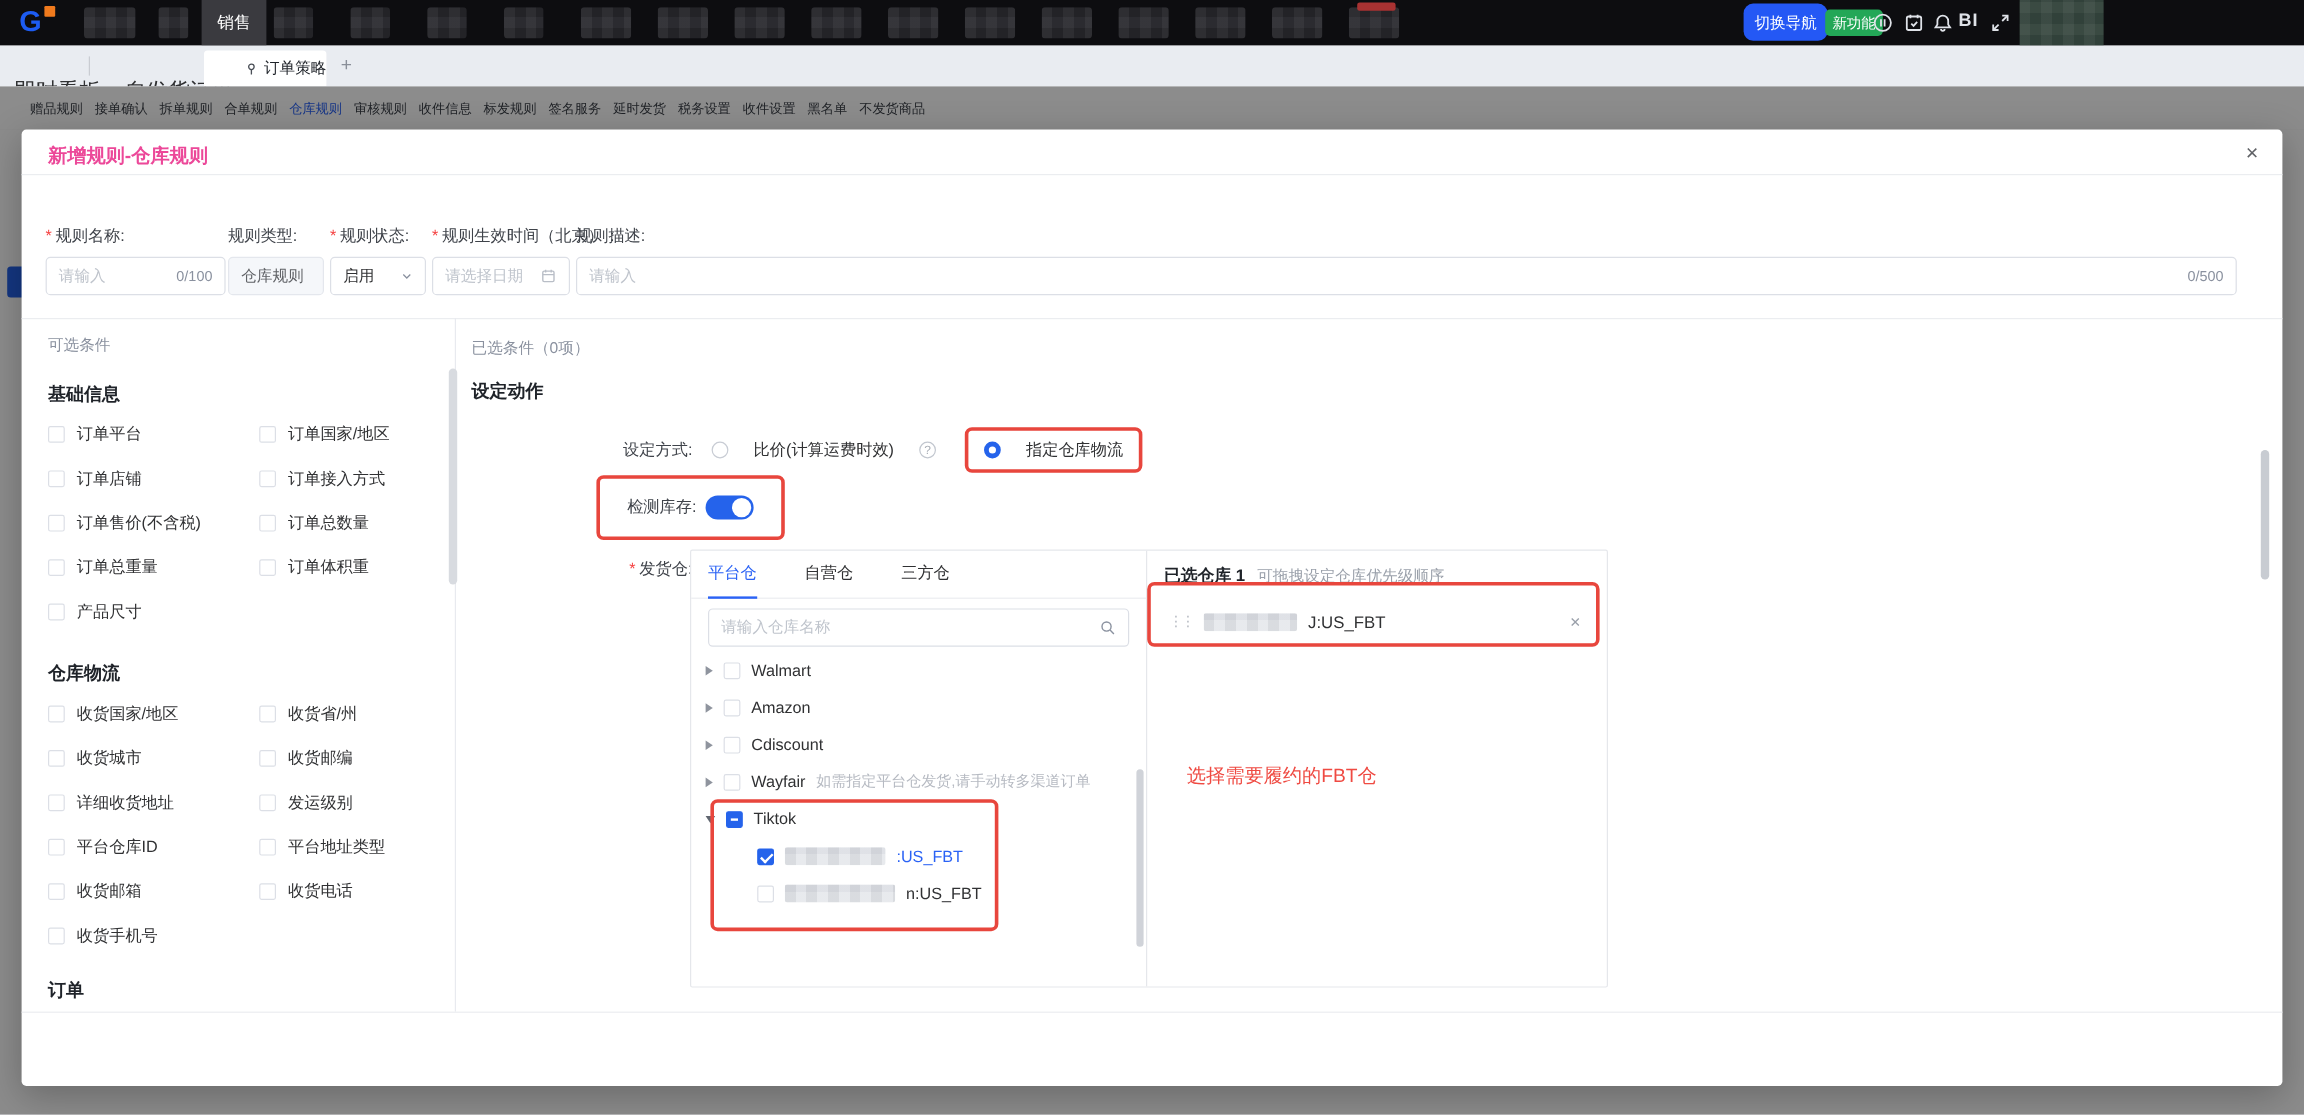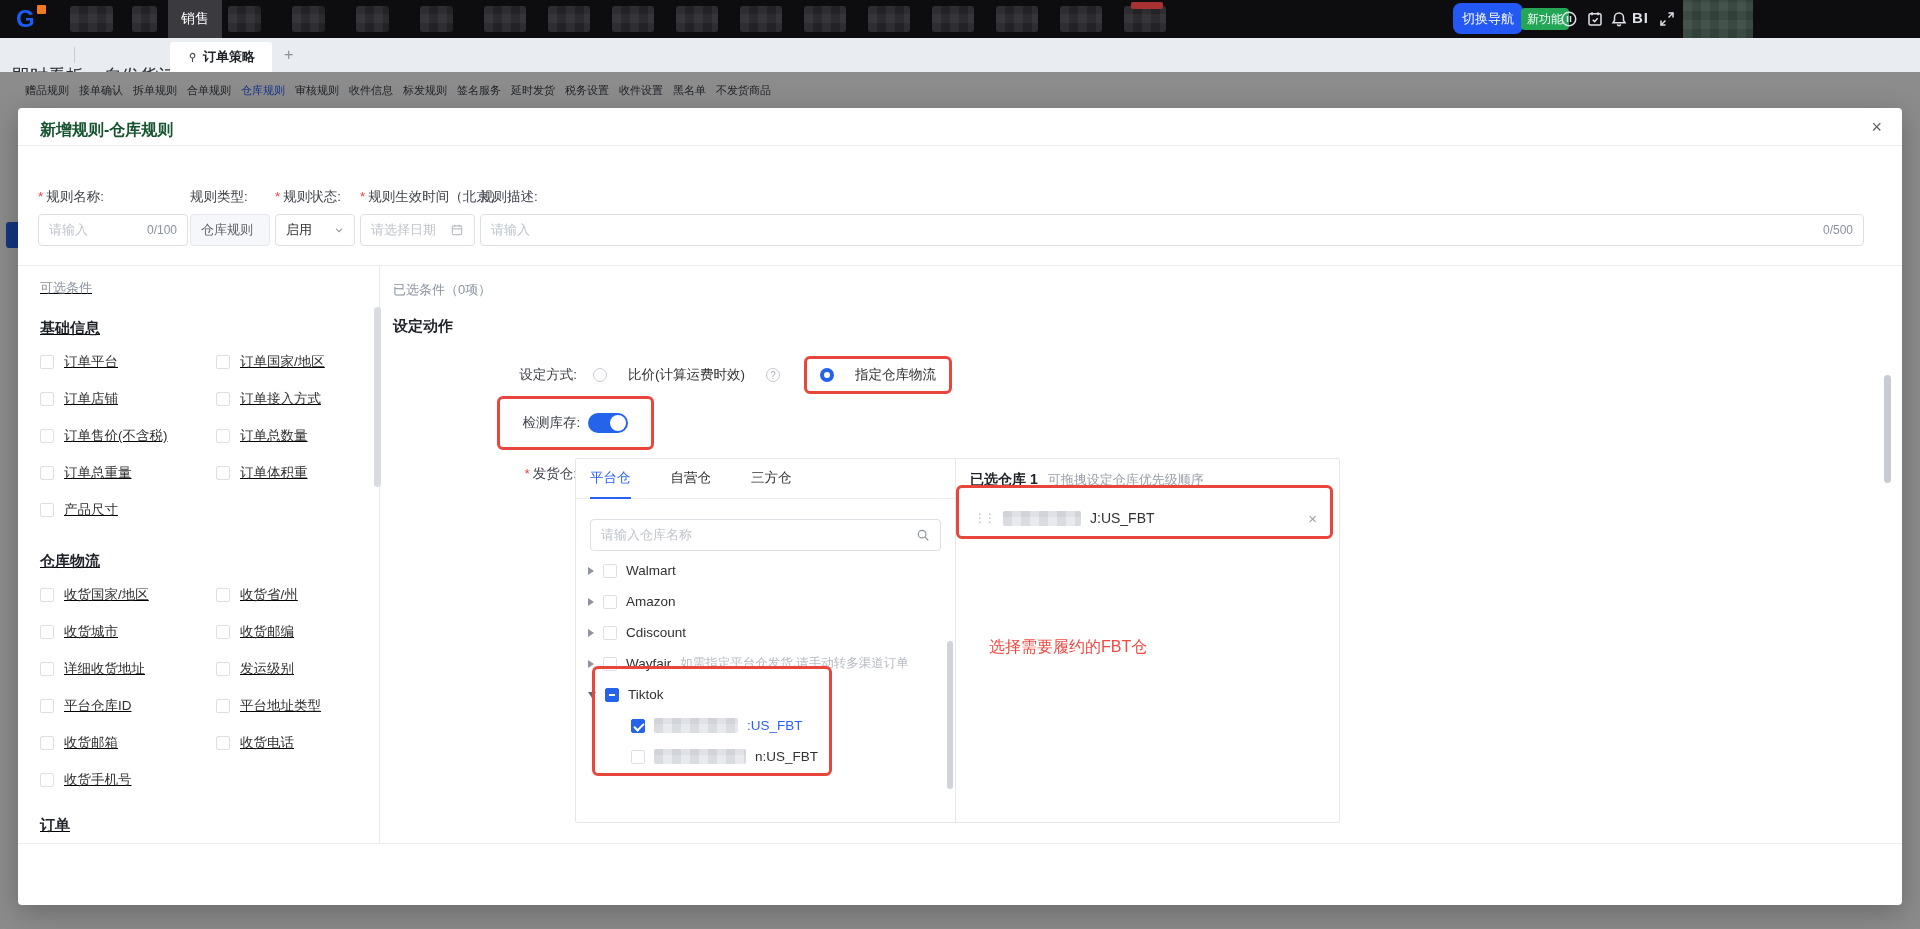--- a/index.html
+++ b/index.html
@@ -21,46 +21,46 @@
   .tb-ic { position:absolute; top:10px; width:18px; height:18px; color:#dfe2e8; }
   .tb-bi { position:absolute; left:1632px; top:9px; color:#dfe2e8; font-size:15px; font-weight:bold; letter-spacing:1px; }
   .avatar-blur { position:absolute; left:1683px; top:0; width:70px; height:38px;
         background:repeating-linear-gradient(90deg, rgba(255,255,255,.05) 0 9px, rgba(255,255,255,0) 9px 18px),
                    repeating-linear-gradient(0deg, #31413a 0 9px, #3a4a42 9px 18px); }
 
   
   .tabrow { position:absolute; left:0; top:38px; width:1920px; height:34px; background:#e9ecf1; }
   .tr-item { position:absolute; top:0; height:50px; display:flex; align-items:flex-end; gap:5px; font-size:18px; color:#303133; }
   .tr-div { position:absolute; left:74px; top:9px; width:1px; height:16px; background:#c9ccd2; }
-  .tr-active { position:absolute; left:170px; top:4px; width:102px; height:30px; background:#fff; border-radius:3px 3px 0 0; display:flex; align-items:center; justify-content:center; gap:5px; font-size:13px; font-weight:bold; color:#1f2329; }
+  .tr-active { position:absolute; left:170px; top:4px; width:102px; height:30px; background:#fff; border-radius:3px 3px 0 0; display:flex; align-items:center; justify-content:flex-end; gap:5px; font-size:13px; font-weight:normal; color:#1f2329; }
   .tr-add { position:absolute; left:284px; top:0; height:34px; display:flex; align-items:center; font-size:16px; color:#8a8f99; }
 
   
   .behind { position:absolute; left:0; top:72px; width:1920px; height:857px; background:#f0f2f5; }
   .subnav { position:absolute; left:0; top:0; width:1920px; height:36px; background:#fff; display:flex; align-items:center; gap:10px; padding-left:25px; font-size:11px; color:#3a3f47; }
   .subnav .sn.active { color:#2a62f5; }
   .behind-white { position:absolute; left:0; top:36px; width:1920px; height:821px; background:#fff; }
   .behind-blue { position:absolute; left:6px; top:150px; width:26px; height:26px; background:#2563eb; border-radius:3px; }
   .overlay { position:absolute; left:0; top:72px; width:1920px; height:857px; background:rgba(0,0,0,.45); }
 
   
   .modal { position:absolute; left:18px; top:108px; width:1884px; height:797px; background:#fff; border-radius:4px; box-shadow:0 8px 30px rgba(0,0,0,.25); }
-  .m-title { position:absolute; left:22px; top:12px; font-size:16px; font-weight:bold; color:#14532d; }
+  .m-title { position:absolute; left:22px; top:12px; font-size:16px; font-weight:bold; color:#ec4899; }
   .m-close { position:absolute; right:20px; top:9px; font-size:18px; color:#606266; cursor:pointer; line-height:20px; }
   .hline { position:absolute; left:0; right:0; height:1px; background:#ebedf0; }
   .flabel { position:absolute; top:80px; font-size:13.5px; color:#3f434a; white-space:nowrap; }
   .req { color:#f53f3f; margin-right:3px; }
   .ibox { position:absolute; top:106px; height:32px; border:1px solid #dcdfe6; border-radius:4px; background:#fff; display:flex; align-items:center; padding:0 10px; font-size:13px; color:#303133; }
   .ibox.disabled { background:#f5f7fa; border-color:#e4e7ed; color:#606266; }
   .ph { color:#bfc4cc; }
   .counter { color:#8a919f; font-size:12px; margin-left:auto; }
   .chev { width:10px; height:10px; margin-left:auto; }
 
   
-  .lpanel { position:absolute; left:20px; top:157px; width:342px; height:578px; border-right:1px solid #e8eaef; overflow:hidden; padding:14px 18px 0 2px;text-decoration:underline; }
+  .lpanel { position:absolute; left:20px; top:157px; width:342px; height:578px; border-right:1px solid #e8eaef; overflow:hidden; padding:14px 18px 0 2px; }
   .sec-sub { font-size:13px; color:#8a919f; }
   .sec-title { font-size:15px; font-weight:bold; color:#1f2329; }
   .cgrid { display:grid; grid-template-columns:176px 1fr; row-gap:17px; margin-top:14px; }
   .citem { display:flex; align-items:center; gap:10px; height:20px; font-size:13.5px; color:#303133; }
   .cb { width:14px; height:14px; border:1px solid #dcdfe6; border-radius:2px; background:#fff; flex:none; position:relative; }
   .cb.ck { background:#2563eb; border-color:#2563eb; }
   .cb.ck::after { content:""; position:absolute; left:4px; top:1px; width:4px; height:8px; border:solid #fff; border-width:0 2px 2px 0; transform:rotate(45deg); }
   .cb.ind { background:#2563eb; border-color:#2563eb; }
   .cb.ind::after { content:""; position:absolute; left:3px; top:5px; width:6px; height:2px; background:#fff; }
   .lscroll { position:absolute; left:356px; top:199px; width:7px; height:180px; background:#d8dbe0; border-radius:4px; }
@@ -77,21 +77,21 @@
   .stock-box { position:absolute; left:104px; top:131px; width:157px; height:54px; display:flex; align-items:center; justify-content:center; gap:8px; }
   .toggle { width:40px; height:20px; border-radius:10px; background:#2563eb; position:relative; }
   .toggle .knob { position:absolute; right:2px; top:2px; width:16px; height:16px; border-radius:50%; background:#fff; }
   .wh-label { position:absolute; left:0; top:200px; width:184px; text-align:right; font-size:13.5px; color:#3f434a; }
 
   .widget { position:absolute; left:182px; top:193px; width:765px; height:365px; border:1px solid #e5e7eb; border-radius:2px; background:#fff; display:flex; }
   .wpane-l { width:380px; border-right:1px solid #e5e7eb; position:relative; }
   .wtabs { height:40px; border-bottom:1px solid #ebedf0; display:flex; gap:40px; padding-left:14px; }
   .wtab { font-size:13.5px; color:#303133; line-height:38px; height:40px; border-bottom:2px solid transparent; }
   .wtab.active { color:#2a62f5; border-bottom-color:#2a62f5; }
-  .wsearch { margin:20px 14px 0 14px; height:32px; border:1px solid #dcdfe6; border-radius:4px; display:flex; align-items:center; padding:0 10px; font-size:13px; }
+  .wsearch { margin:8px 14px 0 14px; height:32px; border:1px solid #dcdfe6; border-radius:4px; display:flex; align-items:center; padding:0 10px; font-size:13px; }
   .tree { padding-top:4px; }
   .trow { height:31px; display:flex; align-items:center; gap:9px; padding-left:12px; font-size:13.5px; color:#303133; }
   .trow .hint { font-size:12.5px; color:#b6bac2; }
   .trow.child { padding-left:55px; }
   .caret-r { width:0; height:0; border-left:6px solid #8f949e; border-top:4px solid transparent; border-bottom:4px solid transparent; flex:none; }
   .caret-d { width:0; height:0; border-top:6px solid #606670; border-left:4px solid transparent; border-right:4px solid transparent; flex:none; }
   .mosaic { background:repeating-linear-gradient(90deg, rgba(120,125,135,.16) 0 9px, rgba(210,213,219,.16) 9px 18px),
                        repeating-linear-gradient(0deg, #eceef1 0 9px, #e2e4e9 9px 18px); border-radius:2px; }
   .blue-t { color:#2a62f5; }
   .tiktok-redbox { position:absolute; left:16px; top:207px; width:240px; height:110px; pointer-events:none; }

